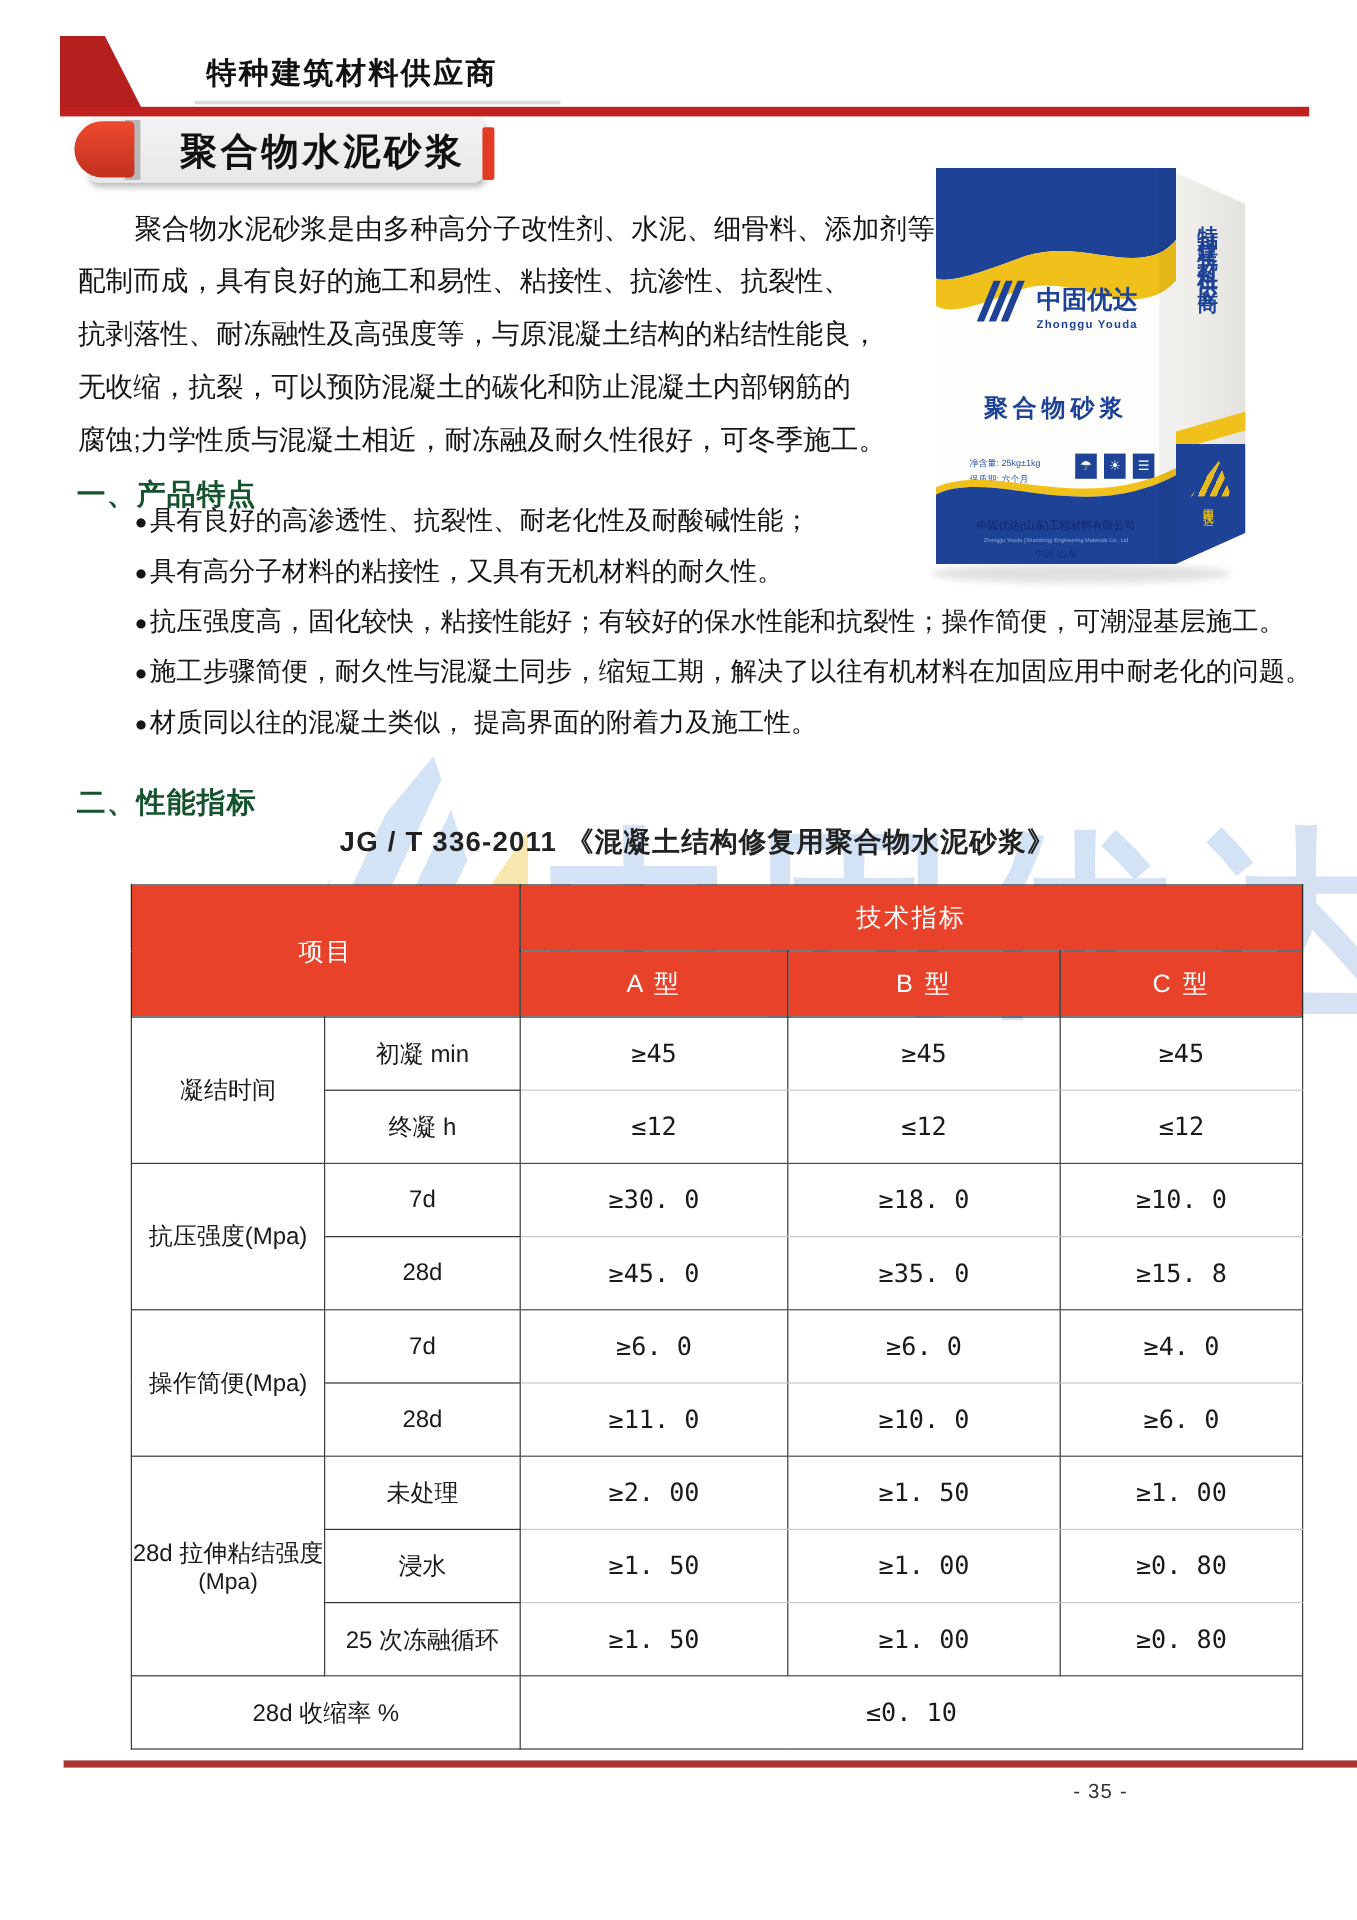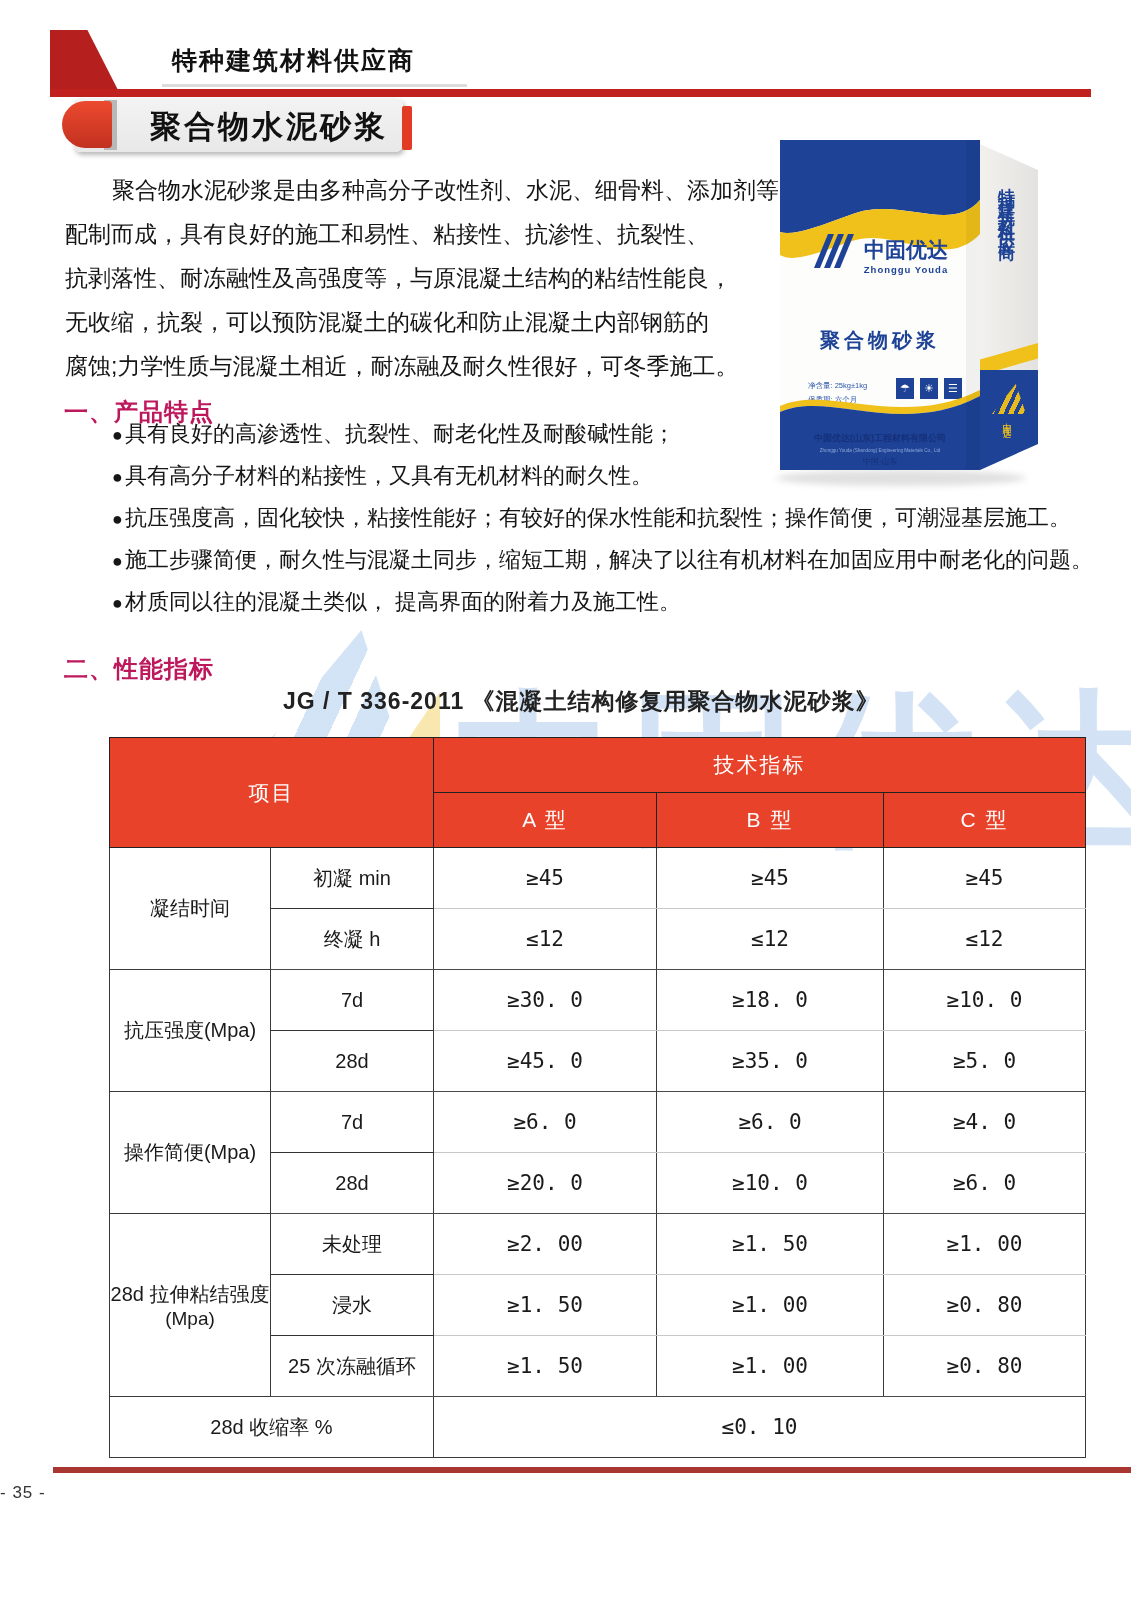--- a/index.html
+++ b/index.html
@@ -26,21 +26,21 @@
     background:linear-gradient(#ec4a2e,#c23120); }
   .badge-text { left:150px; top:106px; font-size:31px; font-weight:700; color:#111; letter-spacing:3px; }
   .badge-bar { left:402px; top:106px; width:10px; height:44px; background:#e13b26; border-radius:2px; }
 
   
   .intro { left:65px; top:168px; width:710px; font-size:23px; line-height:44px; color:#151515; z-index:2; }
   .intro .line { white-space:nowrap; }
   .intro .line:first-child { text-indent:47px; }
 
   
-  .sec-heading { font-size:24px; font-weight:700; color:#be185d; letter-spacing:1px; z-index:2; }
+  .sec-heading { font-size:24px; font-weight:700; color:#14532d; letter-spacing:1px; z-index:2; }
   .features-list { left:112px; top:420px; width:1012px; z-index:2; }
   .feature-item { font-size:22px; color:#161616; line-height:27px; margin-bottom:13px; white-space:nowrap; }
   .feature-item .bullet { font-size:18px; margin-right:2px; }
   .std-title { left:283px; top:686px; font-size:23px; font-weight:600; color:#222; letter-spacing:1px; z-index:2; white-space:nowrap; }
 
   
   .wm { z-index:1; pointer-events:none; }
   .wm-tri { left:185px; top:630px; width:245px; height:212px; opacity:.5;
     background:repeating-linear-gradient(115deg, #a8c8ee 0 30px, rgba(255,255,255,0) 30px 48px);
     clip-path:polygon(0 100%, 72% 0, 100% 100%); }
@@ -63,21 +63,21 @@
   tr.intra td.sub { border-bottom:1px solid #333; }
   tr.intra td.val { border-bottom:1px solid #c9c9c9; }
   tr.gend  td.sub, tr.gend td.val { border-bottom:1px solid #4a4a4a; }
   td.shrink-label { border:1px solid #3a3a3a; font-size:20px; }
   td.shrink-value { border:1px solid #3a3a3a; font-size:21px; font-family:"DejaVu Sans Mono", monospace; }
   table.spec { border:1px solid #333; }
   .gcell-sub2 { font-size:19px; }
 
   
   .footer-line { left:53px; top:1467px; width:1078px; height:6px; background:#a83732; }
-  .page-num { left:0; top:1483px; width:940px; text-align:left; font-size:17px; color:#333; letter-spacing:1px; }
+  .page-num { left:0; top:1483px; width:940px; text-align:right; font-size:17px; color:#333; letter-spacing:1px; }
 
   
   .bag { left:762px; top:130px; width:290px; height:352px; z-index:3; }
   .bag-shadow { position:absolute; left:14px; bottom:-4px; width:250px; height:16px; background:rgba(0,0,0,.12);
     border-radius:50%; filter:blur(3px); }
   .bag-front { position:absolute; left:18px; top:10px; width:200px; height:330px; }
   .bag-side { position:absolute; left:218px; top:14px; width:58px; height:326px;
     background:linear-gradient(90deg,#f2f1ee,#e3e2de); clip-path:polygon(0 0, 100% 8%, 100% 92%, 0 100%); }
   .side-vtext { position:absolute; left:15px; top:30px; height:190px; writing-mode:vertical-rl;
     font-size:17px; font-weight:700; color:#1d4296; letter-spacing:7px; }
@@ -214,33 +214,33 @@
           <td class="gcell" rowspan="2">抗压强度(Mpa)</td>
           <td class="sub">7d</td>
           <td class="val">≥30. 0</td>
           <td class="val">≥18. 0</td>
           <td class="val">≥10. 0</td>
         </tr>
         <tr class="brow gend">
           <td class="sub">28d</td>
           <td class="val">≥45. 0</td>
           <td class="val">≥35. 0</td>
-          <td class="val">≥5. 0</td>
+          <td class="val">≥15. 8</td>
         </tr>
 
         <tr class="brow intra">
           <td class="gcell" rowspan="2">操作简便(Mpa)</td>
           <td class="sub">7d</td>
           <td class="val">≥6. 0</td>
           <td class="val">≥6. 0</td>
           <td class="val">≥4. 0</td>
         </tr>
         <tr class="brow gend">
           <td class="sub">28d</td>
-          <td class="val">≥20. 0</td>
+          <td class="val">≥11. 0</td>
           <td class="val">≥10. 0</td>
           <td class="val">≥6. 0</td>
         </tr>
 
         <tr class="brow intra">
           <td class="gcell" rowspan="3">
             <div>28d 拉伸粘结强度</div>
             <div class="gcell-sub2">(Mpa)</div>
           </td>
           <td class="sub">未处理</td>

